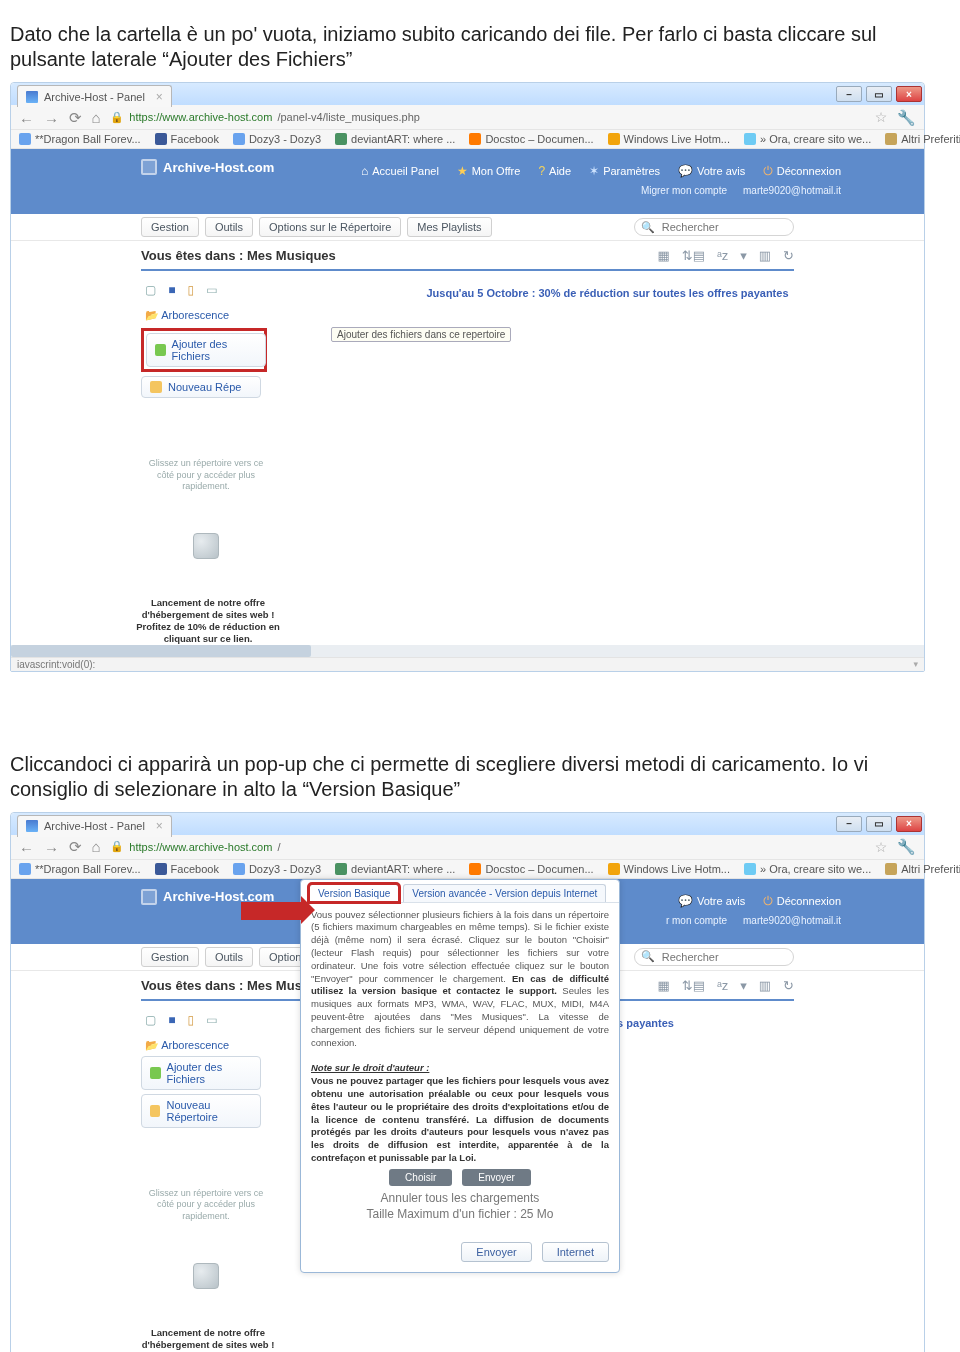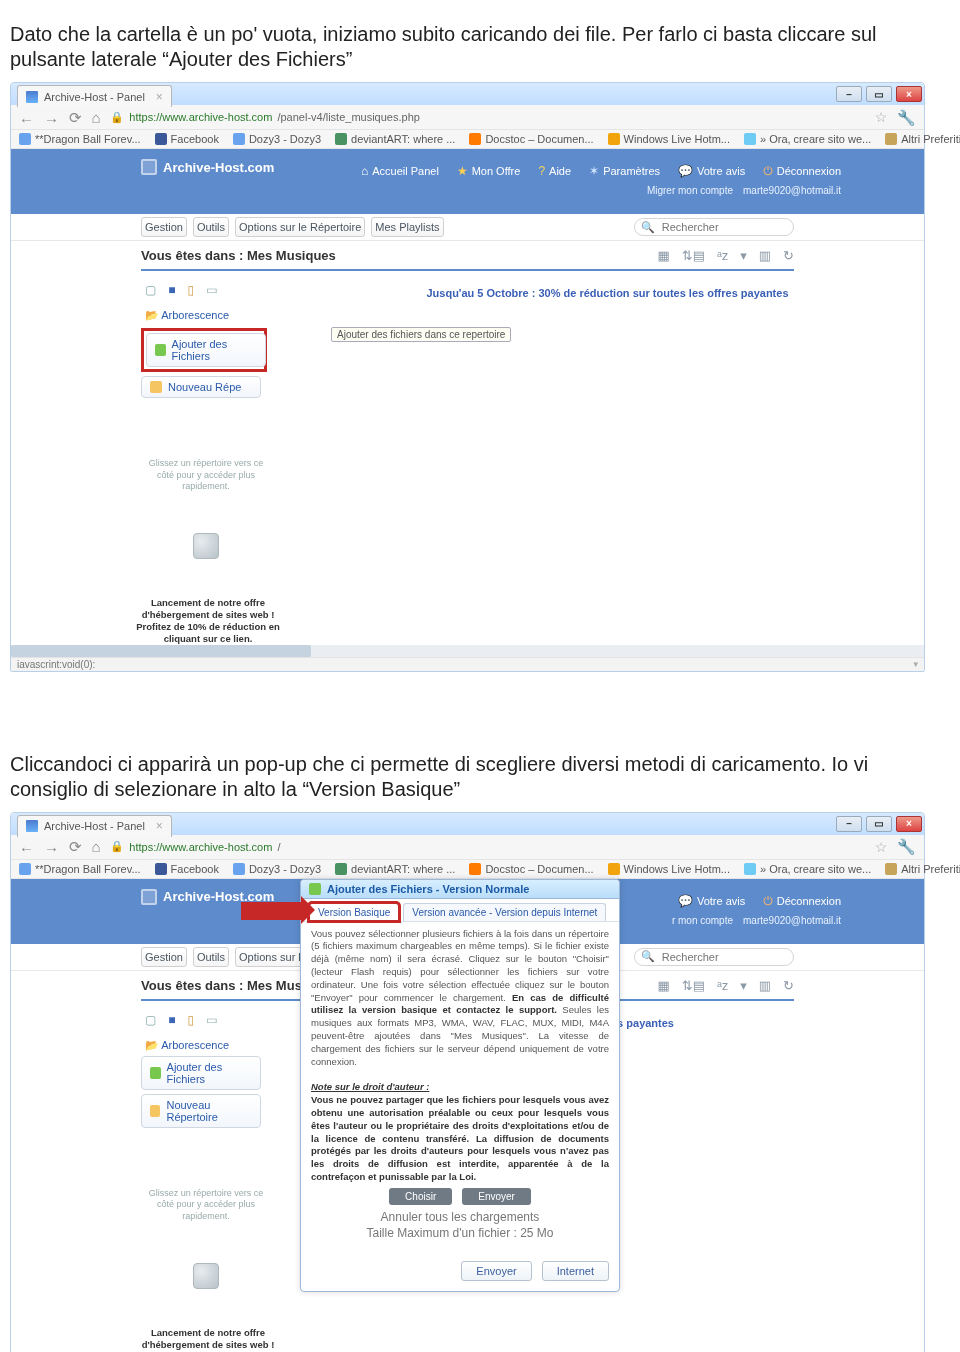--- a/index.html
+++ b/index.html
@@ -91,33 +91,33 @@
   .brand .logo { width:16px; height:16px; background:#fff3; border-radius:2px; display:inline-block; box-shadow:inset 0 0 0 2px #fff8; }
 
   .top-links { margin-left:auto; display:flex; gap:18px; font-size:11px; padding-top:2px; }
   .tlink { display:flex; align-items:center; gap:4px; white-space:nowrap; }
   .tico { font-size:12px; }
   .tico.star { color:#ffce54; }
   .tico.q    { color:#f7d45a; }
   .tico.gear { color:#cfe4ff; }
   .tico.bub  { color:#cfe4ff; }
   .tico.pow  { color:#f5b569; }
-  .acct-row { display:flex; justify-content:flex-end; gap:10px; font-size:10px; padding:0 0 6px; }
+  .acct-row { display:flex; justify-content:flex-end; gap:16px; font-size:10px; padding:0 0 6px; }
   .acct-row .pill { color:#e9f2ff; }
 
   
   .ah-toolbar {
     background:#fff;
     display:flex;
     align-items:center;
     padding:3px 130px 3px 130px;
     gap:6px;
     border-bottom:1px solid #e8e8e8;
   }
-  .tbtn { border:1px solid #d0d0d0; padding:3px 3px; border-radius:3px; font-size:11px; color:#4a5560; background:linear-gradient(#fff,#f5f5f5); }
+  .tbtn { border:1px solid #d0d0d0; padding:3px 9px; border-radius:3px; font-size:11px; color:#4a5560; background:linear-gradient(#fff,#f5f5f5); }
   .search { margin-left:auto; display:flex; align-items:center; gap:5px; border:1px solid #d5d5d5; border-radius:10px; padding:1px 8px 1px 6px; width:160px; }
   .search input { border:none; outline:none; font-size:11px; flex:1; color:#666; background:transparent; }
   .mag { color:#9aa; font-size:11px; }
 
   .ah-row2 { display:flex; align-items:center; padding:7px 130px 4px; }
   .breadcrumb { font-weight:bold; font-size:13px; color:#333; }
   .row2-icons { margin-left:auto; display:flex; gap:12px; align-items:center; color:#8b98a6; font-size:13px; }
   .row2-icons span { display:inline-block; }
 
   .divider-thick { margin:2px 130px 0; height:2px; background:#5e8bcb; }
@@ -489,24 +489,20 @@
         </div>
       </div>
       <div class="content-col">
         <div class="promo-line" style="text-align:left; padding-left:280px">es payantes</div>
       </div>
     </div>
 
     <div class="dialog">
       <div class="arrow-band"></div>
       <div class="arrow-tip"></div>
-      <div class="dlg-title">
-        <span class="gico"></span>
-        <span>Ajouter des Fichiers - Version Normale</span>
-      </div>
       <div class="dlg-tabs">
         <span class="dlg-tab sel">Version Basique</span>
         <span class="dlg-tab">Version avancée - Version depuis Internet</span>
       </div>
       <div class="dlg-body">
         <span>Vous pouvez sélectionner plusieurs fichiers à la fois dans un répertoire (5 fichiers maximum chargeables en même temps). Si le fichier existe déjà (même nom) il sera écrasé. Cliquez sur le bouton "Choisir" (lecteur Flash requis) pour sélectionner les fichiers sur votre ordinateur. Une fois votre sélection effectuée cliquez sur le bouton "Envoyer" pour commencer le chargement. </span><strong>En cas de difficulté utilisez la version basique et contactez le support.</strong><span> Seules les musiques aux formats MP3, WMA, WAV, FLAC, MUX, MIDI, M4A peuvent-être ajoutées dans "Mes Musiques". La vitesse de chargement des fichiers sur le serveur dépend uniquement de votre connexion.</span>
         <br><br>
         <span class="note-t">Note sur le droit d'auteur :</span><br>
         <strong>Vous ne pouvez partager que les fichiers pour lesquels vous avez obtenu une autorisation préalable ou ceux pour lesquels vous êtes l'auteur ou le propriétaire des droits d'exploitations et/ou de la licence de contenu transféré. La diffusion de documents protégés par les droits d'auteurs pour lesquels vous n'avez pas les droits de diffusion est interdite, apparentée à de la contrefaçon et punissable par la Loi.</strong>
         <div class="dlg-btnrow">

